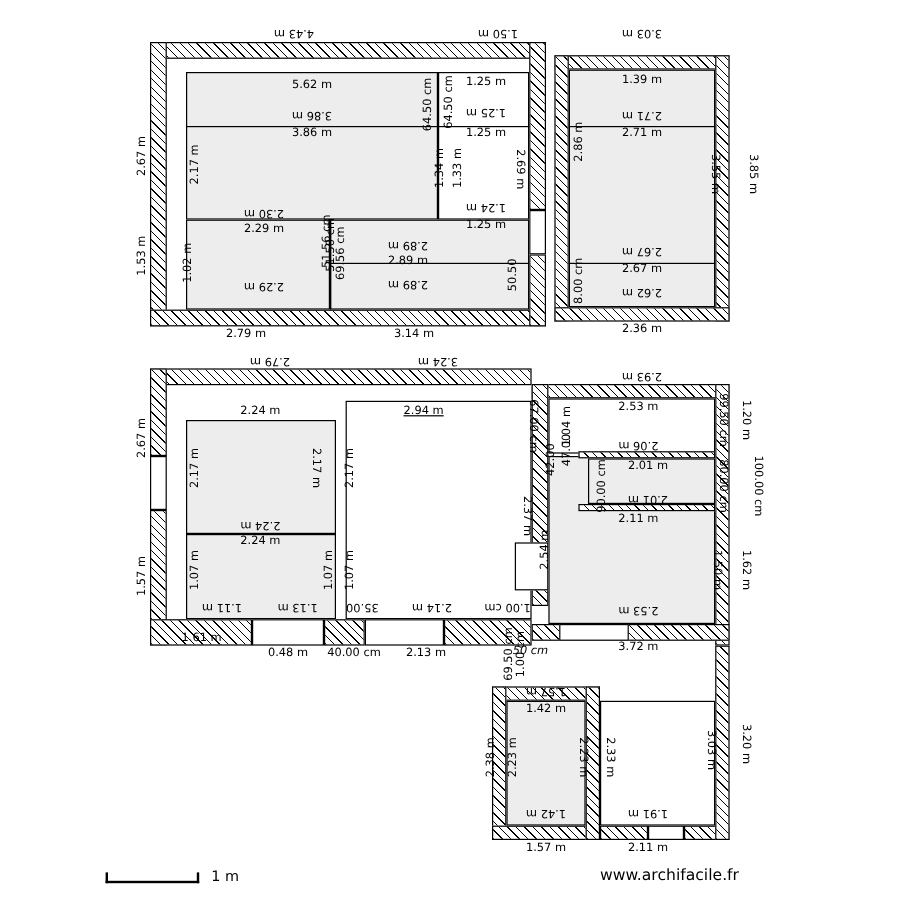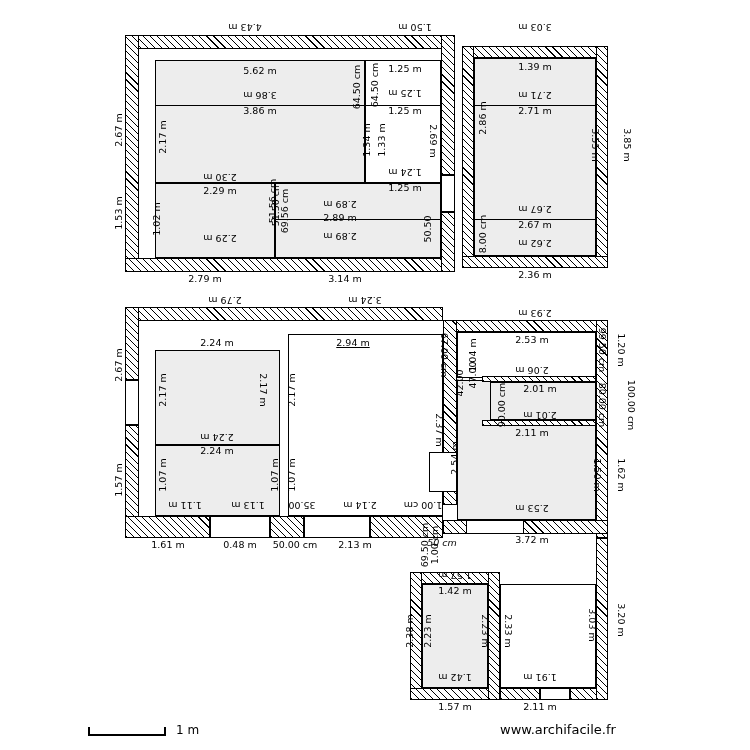--- a/index.html
+++ b/index.html
@@ -161,23 +161,23 @@
   <div class="dim flip c" style="left:330px;top:295px;width:70px;">3.24 m</div>
   <div class="dim flip c" style="left:500px;top:308px;width:70px;">2.93 m</div>
 
   <div class="dim vt c" style="left:84px;top:360px;width:70px;">2.67 m</div>
   <div class="dim vt c" style="left:84px;top:475px;width:70px;">1.57 m</div>
 
   <div class="dim vtf c" style="left:591px;top:345px;width:60px;">1.20 m</div>
   <div class="dim vtf c" style="left:591px;top:400px;width:80px;">100.00 cm</div>
   <div class="dim vtf c" style="left:591px;top:470px;width:60px;">1.62 m</div>
 
-  <div class="dim c" style="left:133px;top:540px;width:70px;text-align:center;">1.61 m</div>
+  <div class="dim c" style="left:133px;top:527px;width:70px;text-align:center;">1.61 m</div>
   <div class="dim c" style="left:205px;top:540px;width:70px;">0.48 m</div>
-  <div class="dim c" style="left:255px;top:540px;width:80px;">50.00 cm</div>
+  <div class="dim c" style="left:255px;top:540px;width:80px;">40.00 cm</div>
   <div class="dim c" style="left:320px;top:540px;width:70px;">2.13 m</div>
 
   <div class="dim c" style="left:182px;top:338px;width:70px;">2.24 m</div>
   <div class="dim vt c" style="left:128px;top:385px;width:70px;">2.17 m</div>
   <div class="dim vtf c" style="left:228px;top:385px;width:70px;">2.17 m</div>
   <div class="dim flip c" style="left:182px;top:432px;width:70px;">2.24 m</div>
   <div class="dim c" style="left:182px;top:446px;width:70px;">2.24 m</div>
 
   <div class="dim vt c" style="left:128px;top:470px;width:70px;">1.07 m</div>
   <div class="dim vt c" style="left:240px;top:470px;width:70px;">1.07 m</div>

